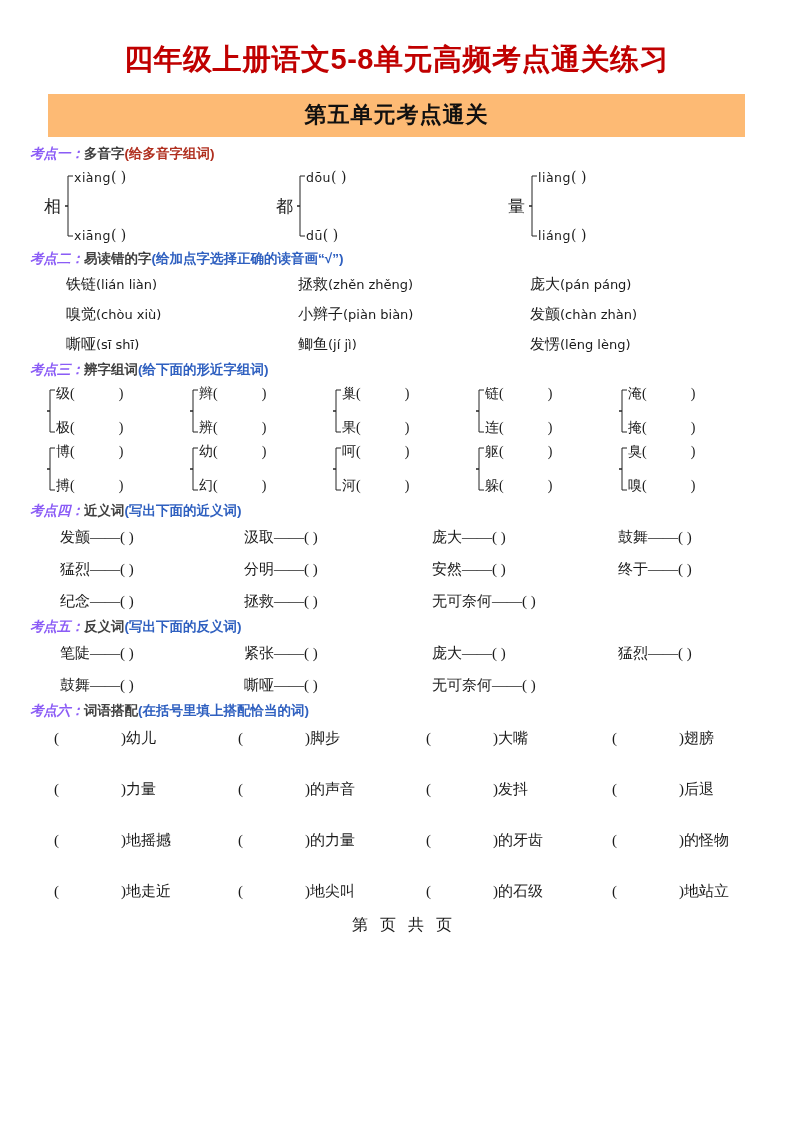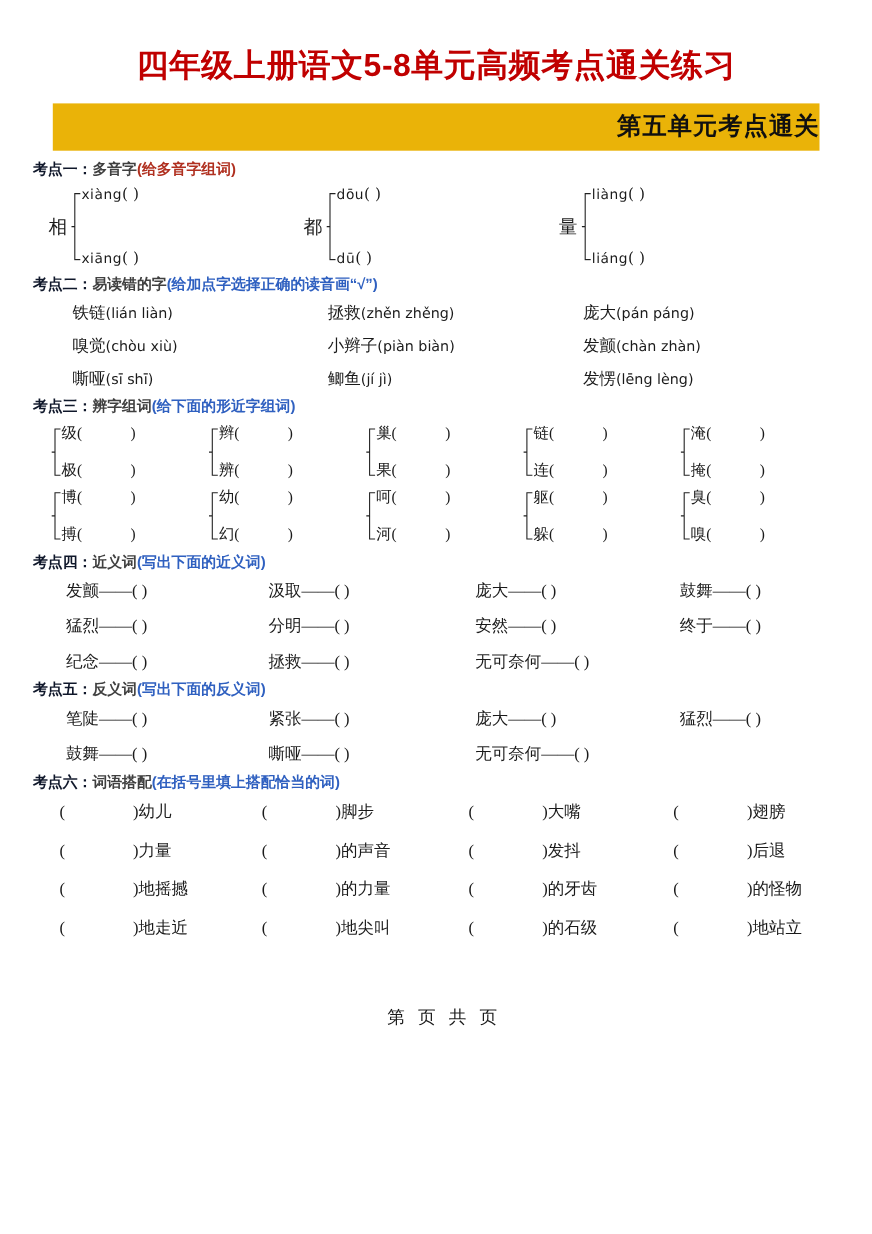--- a/index.html
+++ b/index.html
@@ -20,38 +20,38 @@
     text-align: center;
     color: #c00000;
     font-weight: bold;
     font-size: 29px;
     letter-spacing: 0.5px;
     font-family: "Liberation Sans", "DejaVu Sans", sans-serif;
     margin: 6px 0 14px 0;
     white-space: nowrap;
   }
   .unit-banner {
-    background: #eab308;
-    text-align: right;
+    background: #fdba74;
+    text-align: center;
     font-size: 22px;
     font-weight: bold;
     padding: 6px 0 7px 0;
     margin: 0 18px 8px 18px;
     letter-spacing: 1px;
     color: #101010;
     font-family: "Liberation Sans", "DejaVu Sans", sans-serif;
   }
   .kp-head {
     font-size: 13.5px;
     font-weight: bold;
     margin: 7px 0 3px 0;
     font-family: "Liberation Sans", "DejaVu Sans", sans-serif;
     white-space: nowrap;
   }
-  .kp-head .lbl { color: #0f172a; }
+  .kp-head .lbl { color: #8b5cf6; font-style: italic; }
   .kp-head .topic { color: #404040; }
   .kp-head .note { color: #b03020; font-weight: bold; }
   .kp-head .note-blue { color: #2f60c0; }
 
   
   .poly-row {
     display: flex;
     margin: 6px 0 4px 14px;
     gap: 0;
   }
@@ -98,21 +98,21 @@
     margin: 8px 0 2px 30px;
     font-size: 15px;
   }
   .g4 { grid-template-columns: 184px 188px 186px 1fr; }
   .syn-item { white-space: nowrap; }
 
   
   .col-grid {
     display: grid;
     grid-template-columns: 184px 188px 186px 1fr;
-    row-gap: 16px;
+    row-gap: 32px;
     margin: 9px 0 2px 24px;
     font-size: 15px;
   }
   .col-item { white-space: nowrap; }
   .col-item .ul { display:inline-block; width: 62px; }
 
   .footer {
     position: absolute;
     left: 15px; right: 0; bottom: 28px;
     text-align: center;

